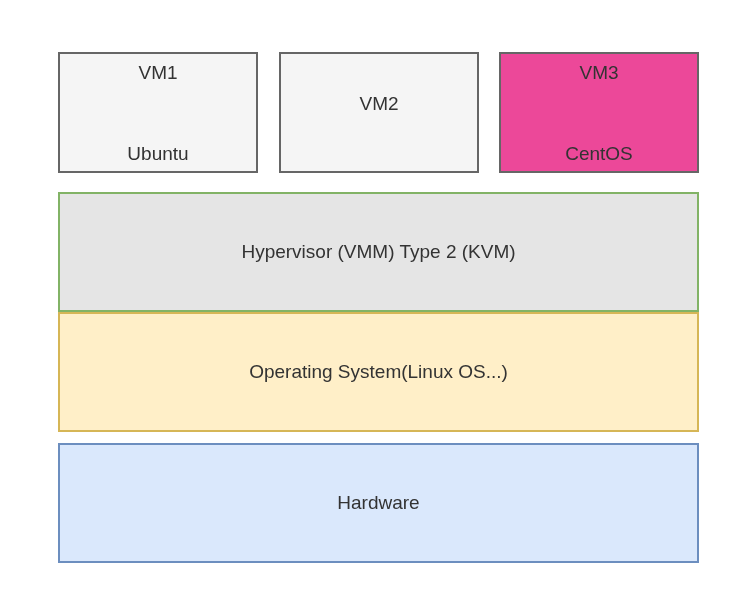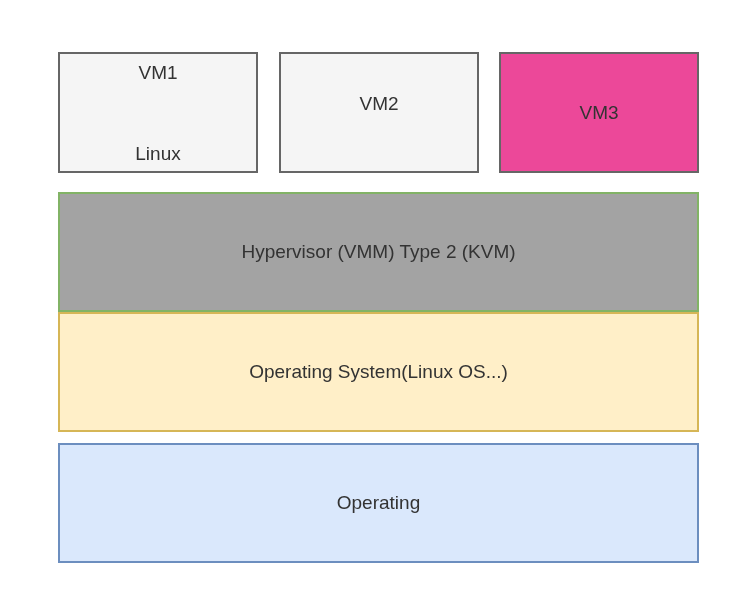--- a/index.html
+++ b/index.html
@@ -47,41 +47,42 @@
   .label { white-space: pre; }
 </style>
 </head>
 <body>
 
 <div class="canvas">
 
   <div class="box vm-box vm-1" style="background-color: rgb(245, 245, 245); border-color: rgb(102, 102, 102);">
     <div class="label">
       <div>VM1</div>
-      <div>Linux</div>
+      <div>Ubuntu</div>
     </div>
   </div>
 
   <div class="box vm-box vm-2" style="background-color: rgb(245, 245, 245); border-color: rgb(102, 102, 102); align-items: flex-end;">
     <div class="label">
       <div>VM2</div>
     </div>
   </div>
 
   <div class="box vm-box vm-3" style="background-color: #ec4899; border-color: rgb(102, 102, 102);">
     <div class="label">
       <div>VM3</div>
+      <div>CentOS</div>
     </div>
   </div>
 
-  <div class="box layer-box layer-0" style="background-color: #a3a3a3; border-color: rgb(130, 179, 102);">
+  <div class="box layer-box layer-0" style="background-color: #e5e5e5; border-color: rgb(130, 179, 102);">
     <div class="label">Hypervisor (VMM) Type 2 (KVM)</div>
   </div>
 
   <div class="box layer-box layer-1" style="background-color: rgb(255, 239, 200); border-color: rgb(214, 182, 86);">
     <div class="label">Operating System(Linux OS...)</div>
   </div>
 
   <div class="box layer-box layer-2" style="background-color: rgb(218, 232, 252); border-color: rgb(108, 142, 191);">
-    <div class="label">Operating</div>
+    <div class="label">Hardware</div>
   </div>
 
 </div>
 
 </body></html>

